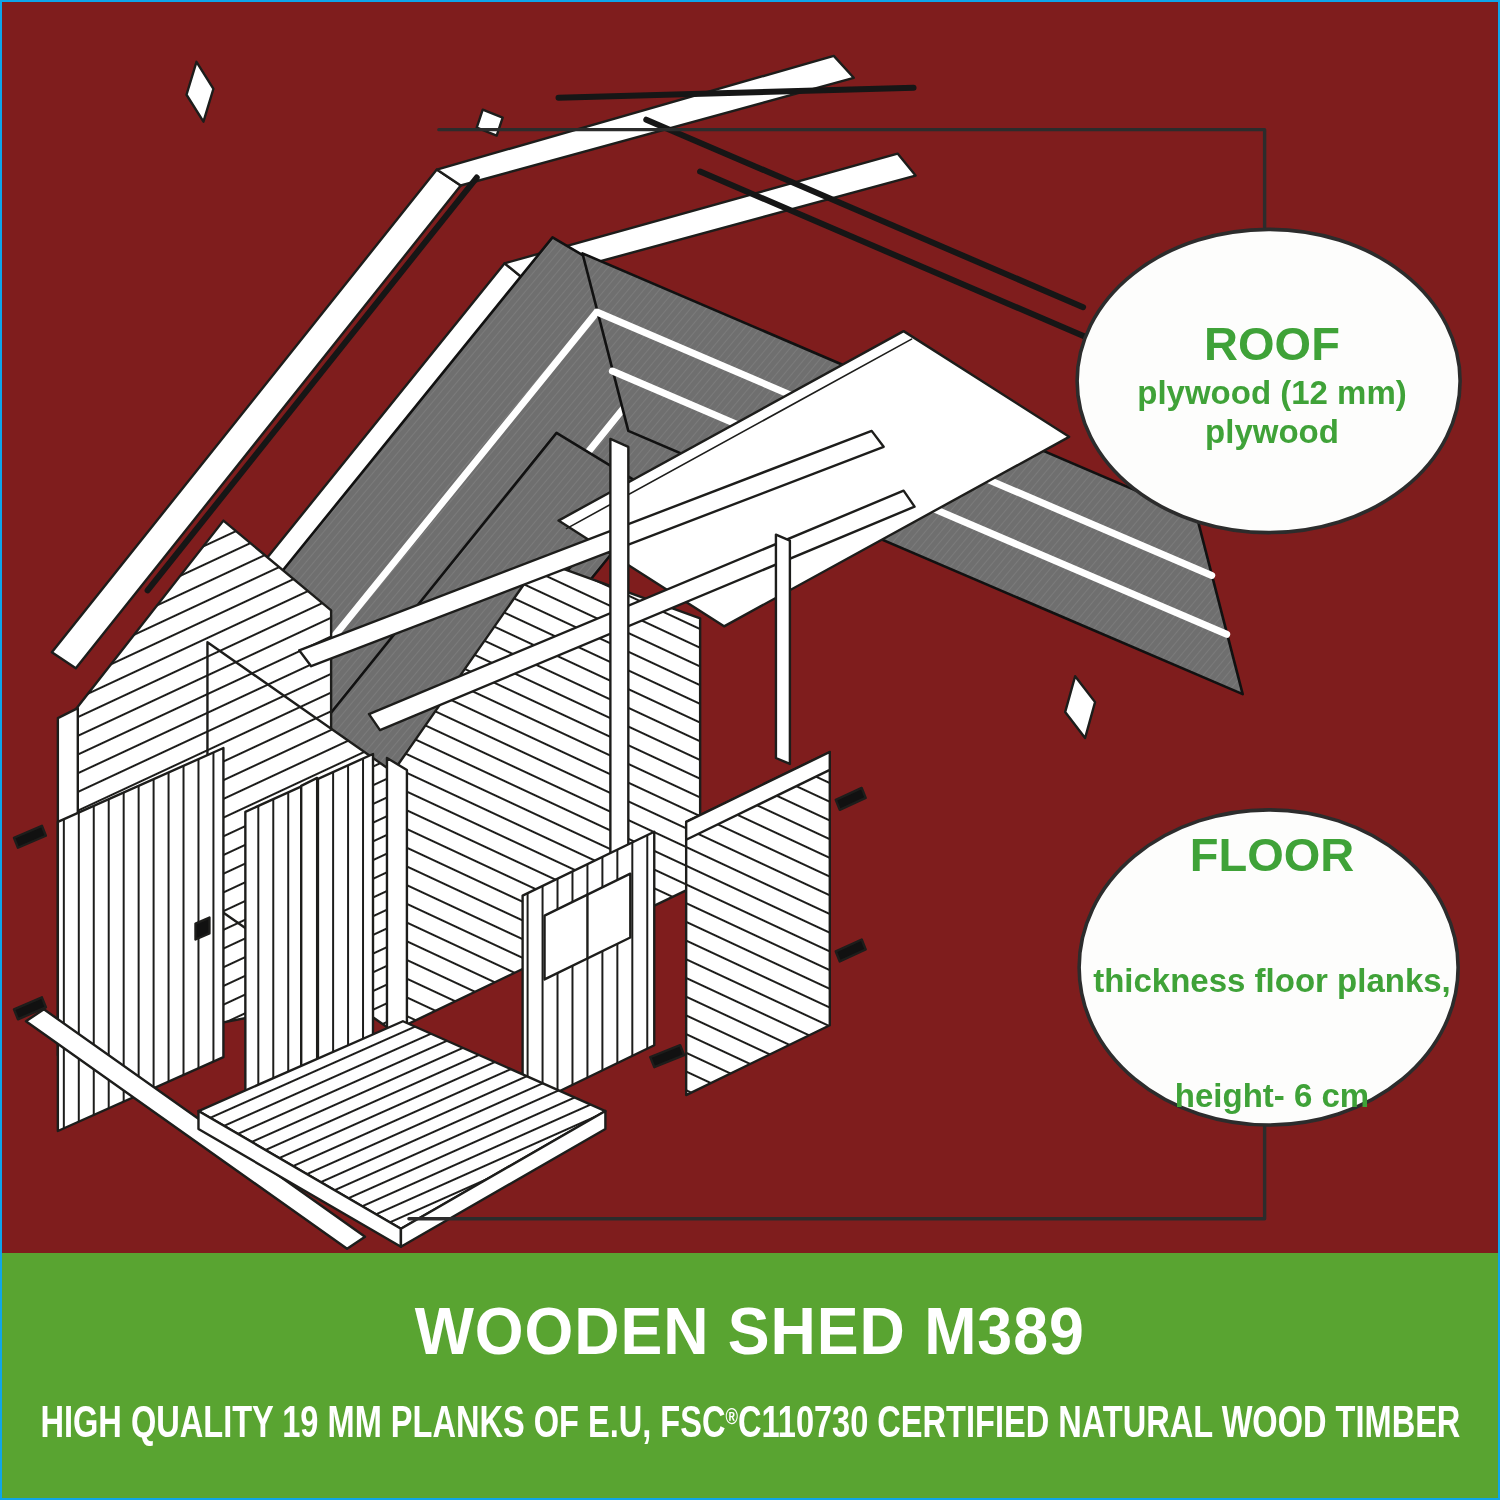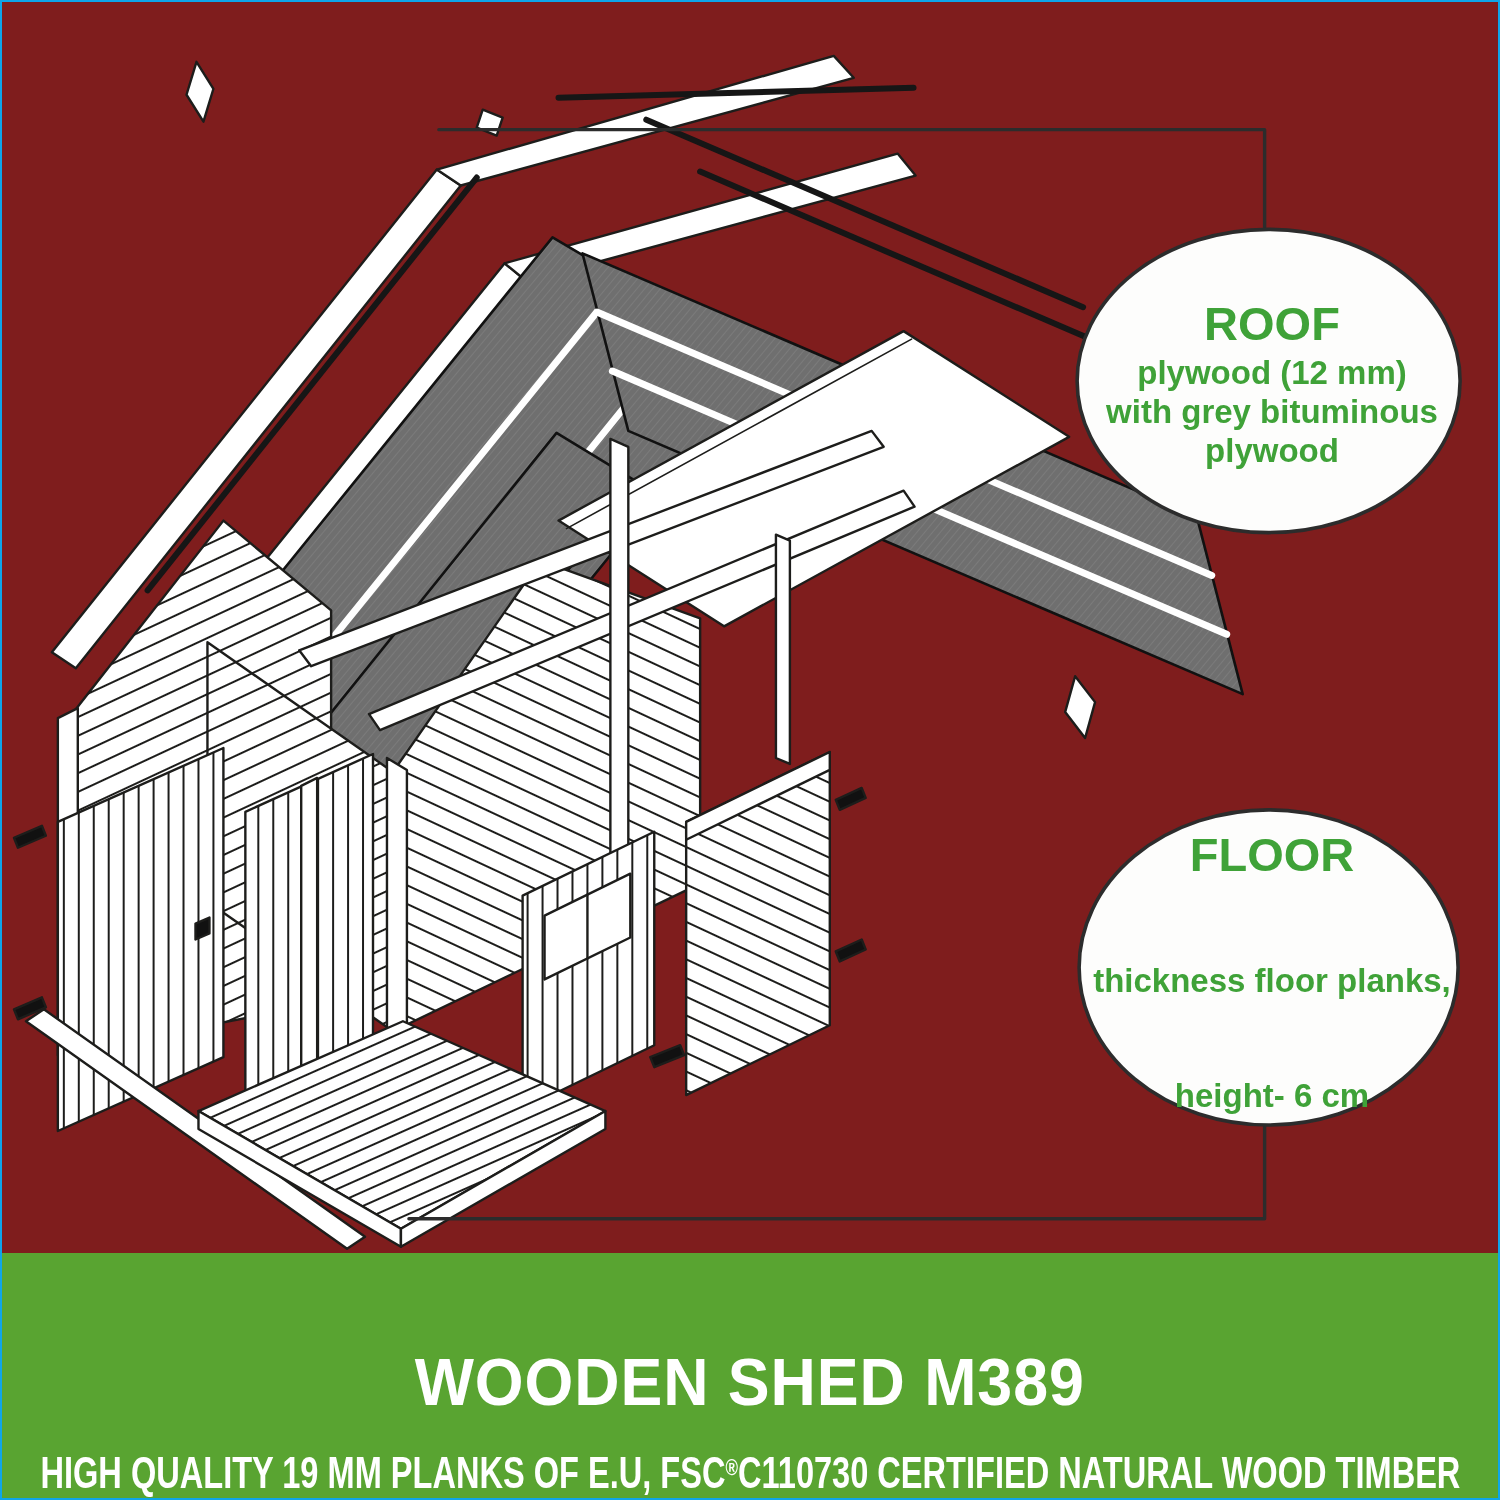--- a/index.html
+++ b/index.html
@@ -13,21 +13,21 @@
     position:absolute;display:flex;flex-direction:column;align-items:center;
     justify-content:center;text-align:center;font-weight:bold;color:#3fa238;
     pointer-events:none;
   }
   .callout-roof{left:1070px;top:238px;width:400px;height:284px;}
   .callout-floor{left:1068px;top:822px;width:404px;height:292px;justify-content:space-between;}
   .c-title{font-size:47px;line-height:1.3;}
   .c-line{font-size:33px;line-height:1.18;white-space:nowrap;}
   .banner{
     position:absolute;left:0;right:0;top:1251px;bottom:0;background:#59a431;
-    display:flex;flex-direction:column;align-items:center;justify-content:flex-end;
+    display:flex;flex-direction:column;align-items:center;
   }
   .banner-title{
     color:#ffffff;font-weight:bold;font-size:66px;margin-top:40px;
     transform:scaleX(.95);letter-spacing:1px;white-space:nowrap;
   }
   .banner-subtitle{
     color:#ffffff;font-weight:bold;font-size:44px;margin-top:28px;
     transform:scaleX(.74);white-space:nowrap;letter-spacing:0;
   }
   .banner-subtitle .reg{font-size:.52em;position:relative;top:-.55em;}
@@ -134,21 +134,20 @@
       <polyline points="438,128 1266,128 1266,230" fill="none" stroke="#2c2c2c" stroke-width="3.4"></polyline>
       <polyline points="1266,1126 1266,1220 408,1220" fill="none" stroke="#2c2c2c" stroke-width="3.4"></polyline>
       <ellipse cx="1270" cy="380" rx="192" ry="152" fill="#fdfdfc" stroke="#2c2c2c" stroke-width="3.6"></ellipse>
       <ellipse cx="1270" cy="968" rx="190" ry="158" fill="#fdfdfc" stroke="#2c2c2c" stroke-width="3.6"></ellipse>
     </g>
   </svg>
 
   <div class="callout callout-roof">
     <div class="c-title">ROOF</div>
     <div class="c-line">plywood (12 mm)</div>
-    <div class="c-line">with grey bituminous</div>
     <div class="c-line">plywood</div>
   </div>
 
   <div class="callout callout-floor">
     <div class="c-title">FLOOR</div>
     <div class="c-line">thickness floor planks,</div>
     <div class="c-line">height- 6 cm</div>
   </div>
 
   <div class="banner">

